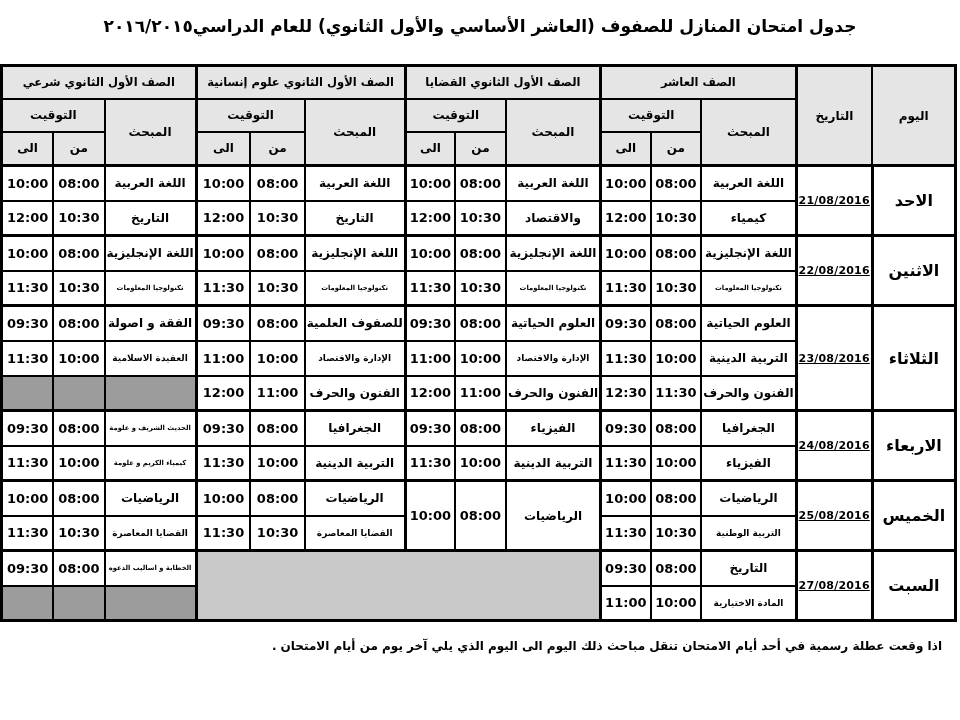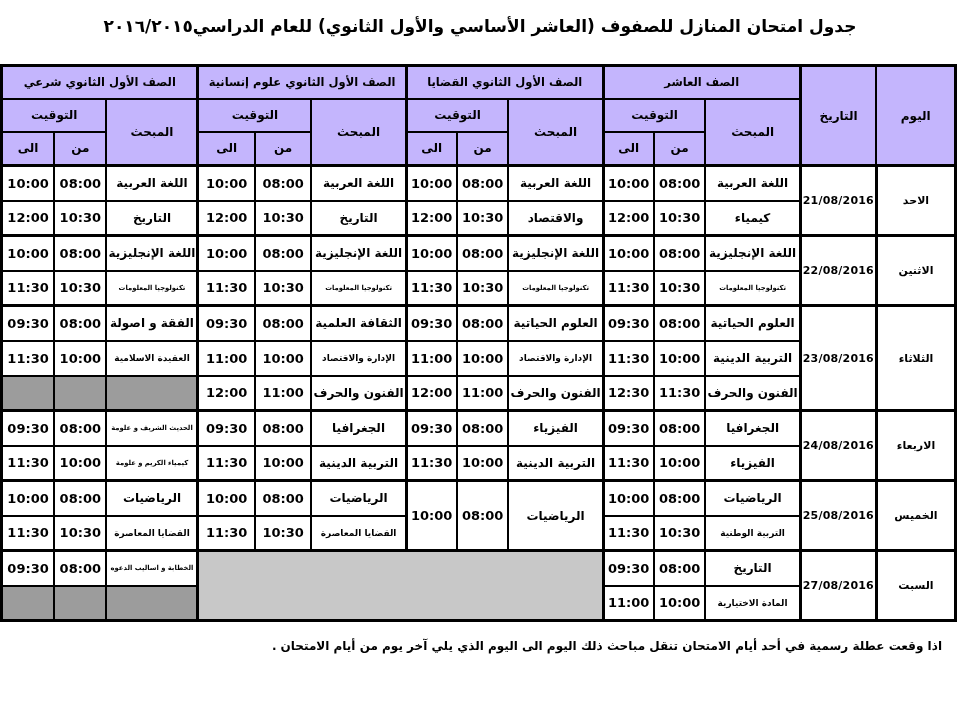--- a/index.html
+++ b/index.html
@@ -14,32 +14,32 @@
   }
   .table-wrap { padding:28px 3px 0 0; direction:rtl; }
   table.schedule {
     border-collapse:collapse; table-layout:fixed; direction:rtl;
     border:3px solid #000;
   }
   th, td {
     border:2px solid #000; padding:0 1px; text-align:center; vertical-align:middle;
     overflow:hidden; white-space:nowrap;
   }
-  thead th { background:#c4b5fd; font-size:12px; }
+  thead th { background:#e5e5e5; font-size:12px; }
   thead th.sec-title { font-size:11.5px; }
   thead tr.r1 { height:33px; } thead tr.r2 { height:33px; } thead tr.r3 { height:34px; }
   tbody tr { height:35px; }
   .secb { border-right-width:3px; }
-  td.date { border-right-width:3px; }
+  td.date { border-right-width:3px;text-decoration:underline; }
   tr.grp > td, tr.grp > th { border-top-width:3px; }
   td.time { font-size:13px; }
   td.subj { font-size:12px; }
   td.subj.sm { font-size:9px;margin-top:39px; }
   td.subj.xs { font-size:6.8px; }
-  td.day  { font-size:11px; }
+  td.day  { font-size:16px; }
   td.date { font-size:11px; letter-spacing:0.2px; }
   td.na-dark  { background:#9c9c9c; }
   td.na-light { background:#c8c8c8; }
   .footer {
     direction:rtl; text-align:right; font-size:12px; padding:17px 18px 0 0;
   }
 </style>
 </head>
 <body>
 
@@ -159,21 +159,21 @@
 
     <tr class="grp">
       <td class="day" rowspan="3">الثلاثاء</td>
       <td class="date" rowspan="3">23/08/2016</td>
       <td class="subj secb">العلوم الحياتية</td>
       <td class="time">08:00</td>
       <td class="time">09:30</td>
       <td class="subj secb">العلوم الحياتية</td>
       <td class="time">08:00</td>
       <td class="time">09:30</td>
-      <td class="subj secb">الثقافة العلمية</td>
+      <td class="subj secb">للصفوف العلمية</td>
       <td class="time">08:00</td>
       <td class="time">09:30</td>
       <td class="subj secb">الفقة و اصولة</td>
       <td class="time">08:00</td>
       <td class="time">09:30</td>
     </tr>
     <tr>
       <td class="subj secb">التربية الدينية</td>
       <td class="time">10:00</td>
       <td class="time">11:30</td>

